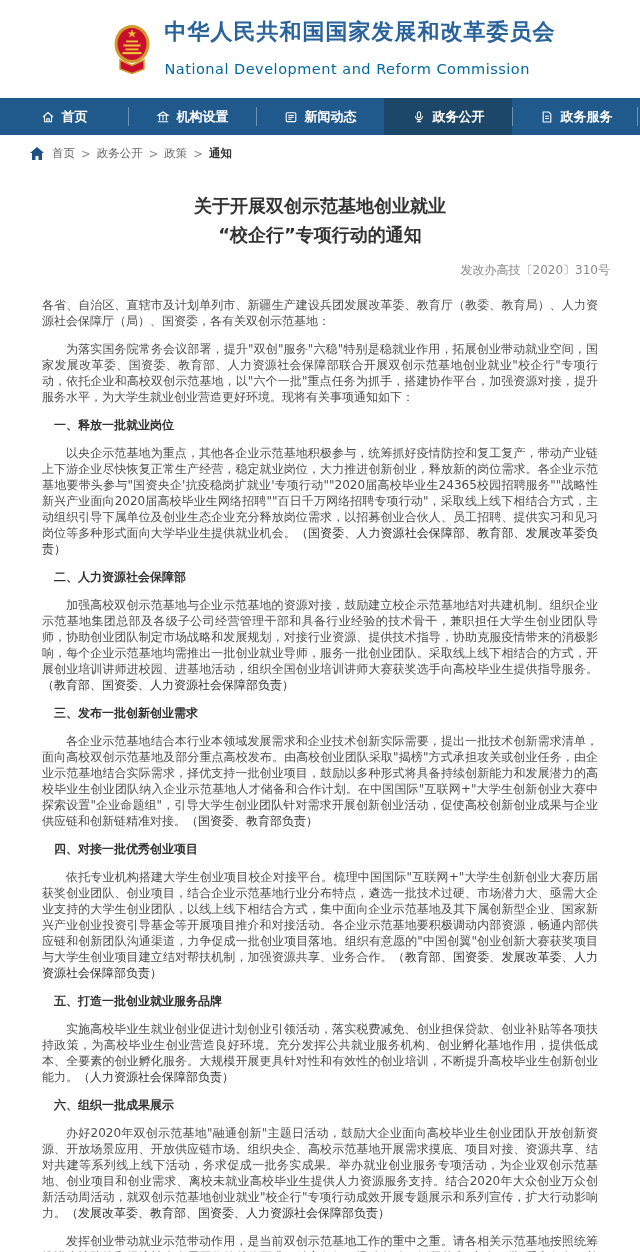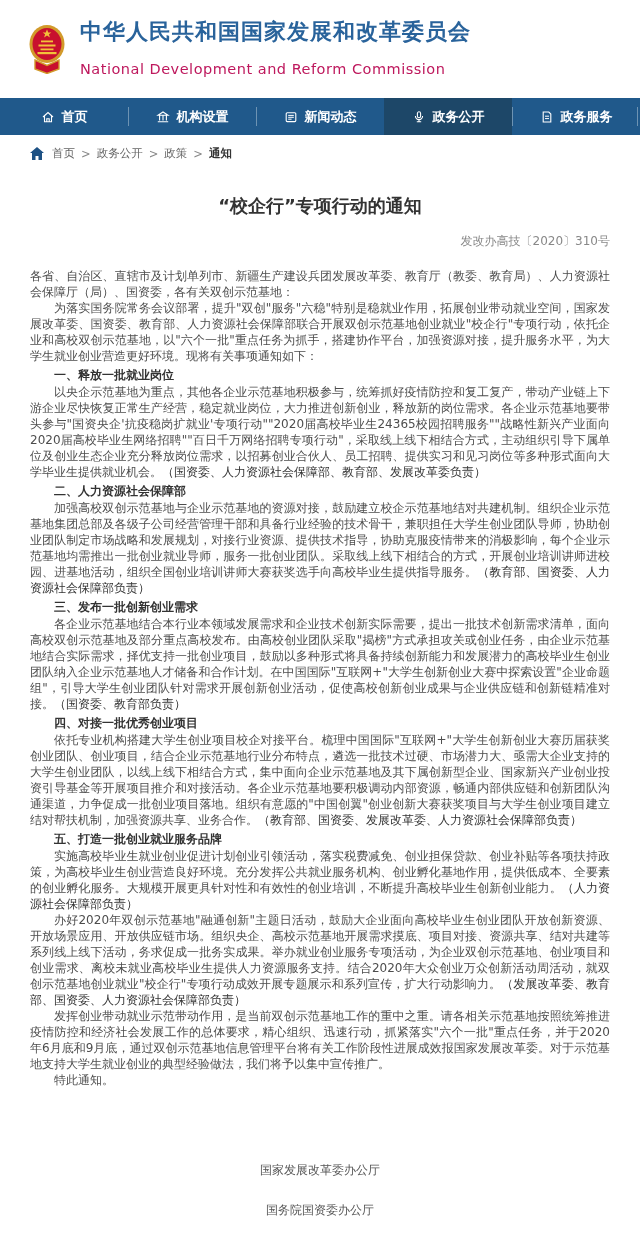--- a/index.html
+++ b/index.html
@@ -3,46 +3,46 @@
 <meta charset="utf-8">
 <style>
   * { box-sizing: border-box; }
   html,body { margin:0; padding:0; }
   body {
     width:640px; height:1252px; overflow:hidden;
     background:#ffffff;
     font-family:"DejaVu Sans","Liberation Sans",sans-serif;
   }
   
-  .site-header { height:98px; display:flex; align-items:center; padding-left:28px; background:#fff; }
+  .site-header { height:98px; display:flex; align-items:center; padding-left:28px; background:#fff;justify-content:center; }
   .emblem { width:38px; height:50px; margin-right:14px; flex:0 0 auto; }
   .title-block { display:flex; flex-direction:column; }
   .title-cn { font-size:22px; font-weight:bold; color:#29639b; letter-spacing:1px; line-height:26px; }
-  .title-en { font-size:14.5px; color:#be185d; line-height:20px; margin-top:14px; letter-spacing:.5px; }
+  .title-en { font-size:14.5px; color:#0369a1; line-height:20px; margin-top:14px; letter-spacing:.5px; }
   
   .main-nav { height:37px; background:#20598b; display:flex; }
   .nav-item { flex:1; display:flex; align-items:center; justify-content:center; gap:7px;
     color:#fff; font-size:13px; font-weight:bold; position:relative; cursor:pointer; }
   .nav-item + .nav-item::before { content:""; position:absolute; left:0; top:9px; bottom:9px; width:1px; background:rgba(255,255,255,.35); }
   .nav-item:last-child::after { content:""; position:absolute; right:2px; top:9px; bottom:9px; width:1px; background:rgba(255,255,255,.35); }
   .nav-item.active { background:#1d4768; }
   .nav-item.active::before { display:none; }
   .nav-icon { width:14px; height:14px; display:block; }
   
   .breadcrumb { display:flex; align-items:center; gap:6px; padding:11px 0 8px 30px; font-size:11.5px; color:#666; }
   .crumb { color:#666; cursor:pointer; }
   .crumb-sep { color:#888; }
   .crumb.current { color:#333; font-weight:bold; }
   .home-ico { width:14px; height:13px; margin-right:2px; }
   
   .doc { padding:0 30px; }
   .doc-title { text-align:center; font-size:18px; font-weight:bold; color:#333; line-height:29px; margin-top:22px; }
   .doc-number { text-align:right; font-size:12px; color:#888; margin-top:13px; }
   .doc-body { margin-top:18px; }
-  .doc-body p { margin:0; font-size:12px; line-height:16px; color:#4d4d4d; text-align:justify; text-indent:2em; }
+  .doc-body p { margin:12px; font-size:12px; line-height:16px; color:#4d4d4d; text-align:justify; text-indent:2em; }
   .doc-body p.salutation { text-indent:0; }
   .doc-body p.heading { font-weight:bold; color:#333; margin:3px 0 1px; }
   .doc-body b { color:#333; font-weight:normal; }
   
   .signature { margin-top:70px; text-align:center; font-size:12px; color:#555; }
   .signature p { margin:16px; line-height:24px; }
 </style>
 </head>
 <body>
 
@@ -107,36 +107,38 @@
   <span class="crumb-sep">&gt;</span>
   <span class="crumb">政务公开</span>
   <span class="crumb-sep">&gt;</span>
   <span class="crumb">政策</span>
   <span class="crumb-sep">&gt;</span>
   <span class="crumb current">通知</span>
 </div>
 
 <div class="doc">
   <div class="doc-title">
+    <div>关于开展双创示范基地创业就业</div>
     <div>“校企行”专项行动的通知</div>
   </div>
   <div class="doc-number">发改办高技〔2020〕310号</div>
   <div class="doc-body">
       <p class="salutation">各省、自治区、直辖市及计划单列市、新疆生产建设兵团发展改革委、教育厅（教委、教育局）、人力资源社会保障厅（局）、国资委，各有关双创示范基地：</p>
       <p class="body">为落实国务院常务会议部署，提升"双创"服务"六稳"特别是稳就业作用，拓展创业带动就业空间，国家发展改革委、国资委、教育部、人力资源社会保障部联合开展双创示范基地创业就业"校企行"专项行动，依托企业和高校双创示范基地，以"六个一批"重点任务为抓手，搭建协作平台，加强资源对接，提升服务水平，为大学生就业创业营造更好环境。现将有关事项通知如下：</p>
       <p class="heading">一、释放一批就业岗位</p>
       <p class="body">以央企示范基地为重点，其他各企业示范基地积极参与，统筹抓好疫情防控和复工复产，带动产业链上下游企业尽快恢复正常生产经营，稳定就业岗位，大力推进创新创业，释放新的岗位需求。各企业示范基地要带头参与"国资央企'抗疫稳岗扩就业'专项行动""2020届高校毕业生24365校园招聘服务""战略性新兴产业面向2020届高校毕业生网络招聘""百日千万网络招聘专项行动"，采取线上线下相结合方式，主动组织引导下属单位及创业生态企业充分释放岗位需求，以招募创业合伙人、员工招聘、提供实习和见习岗位等多种形式面向大学毕业生提供就业机会。<b>（国资委、人力资源社会保障部、教育部、发展改革委负责）</b></p>
       <p class="heading">二、人力资源社会保障部</p>
       <p class="body">加强高校双创示范基地与企业示范基地的资源对接，鼓励建立校企示范基地结对共建机制。组织企业示范基地集团总部及各级子公司经营管理干部和具备行业经验的技术骨干，兼职担任大学生创业团队导师，协助创业团队制定市场战略和发展规划，对接行业资源、提供技术指导，协助克服疫情带来的消极影响，每个企业示范基地均需推出一批创业就业导师，服务一批创业团队。采取线上线下相结合的方式，开展创业培训讲师进校园、进基地活动，组织全国创业培训讲师大赛获奖选手向高校毕业生提供指导服务。<b>（教育部、国资委、人力资源社会保障部负责）</b></p>
       <p class="heading">三、发布一批创新创业需求</p>
       <p class="body">各企业示范基地结合本行业本领域发展需求和企业技术创新实际需要，提出一批技术创新需求清单，面向高校双创示范基地及部分重点高校发布。由高校创业团队采取"揭榜"方式承担攻关或创业任务，由企业示范基地结合实际需求，择优支持一批创业项目，鼓励以多种形式将具备持续创新能力和发展潜力的高校毕业生创业团队纳入企业示范基地人才储备和合作计划。在中国国际"互联网+"大学生创新创业大赛中探索设置"企业命题组"，引导大学生创业团队针对需求开展创新创业活动，促使高校创新创业成果与企业供应链和创新链精准对接。<b>（国资委、教育部负责）</b></p>
       <p class="heading">四、对接一批优秀创业项目</p>
       <p class="body">依托专业机构搭建大学生创业项目校企对接平台。梳理中国国际"互联网+"大学生创新创业大赛历届获奖创业团队、创业项目，结合企业示范基地行业分布特点，遴选一批技术过硬、市场潜力大、亟需大企业支持的大学生创业团队，以线上线下相结合方式，集中面向企业示范基地及其下属创新型企业、国家新兴产业创业投资引导基金等开展项目推介和对接活动。各企业示范基地要积极调动内部资源，畅通内部供应链和创新团队沟通渠道，力争促成一批创业项目落地。组织有意愿的"中国创翼"创业创新大赛获奖项目与大学生创业项目建立结对帮扶机制，加强资源共享、业务合作。<b>（教育部、国资委、发展改革委、人力资源社会保障部负责）</b></p>
       <p class="heading">五、打造一批创业就业服务品牌</p>
       <p class="body">实施高校毕业生就业创业促进计划创业引领活动，落实税费减免、创业担保贷款、创业补贴等各项扶持政策，为高校毕业生创业营造良好环境。充分发挥公共就业服务机构、创业孵化基地作用，提供低成本、全要素的创业孵化服务。大规模开展更具针对性和有效性的创业培训，不断提升高校毕业生创新创业能力。<b>（人力资源社会保障部负责）</b></p>
+      <p class="heading">六、组织一批成果展示</p>
       <p class="body">办好2020年双创示范基地"融通创新"主题日活动，鼓励大企业面向高校毕业生创业团队开放创新资源、开放场景应用、开放供应链市场。组织央企、高校示范基地开展需求摸底、项目对接、资源共享、结对共建等系列线上线下活动，务求促成一批务实成果。举办就业创业服务专项活动，为企业双创示范基地、创业项目和创业需求、离校未就业高校毕业生提供人力资源服务支持。结合2020年大众创业万众创新活动周活动，就双创示范基地创业就业"校企行"专项行动成效开展专题展示和系列宣传，扩大行动影响力。<b>（发展改革委、教育部、国资委、人力资源社会保障部负责）</b></p>
       <p class="body">发挥创业带动就业示范带动作用，是当前双创示范基地工作的重中之重。请各相关示范基地按照统筹推进疫情防控和经济社会发展工作的总体要求，精心组织、迅速行动，抓紧落实"六个一批"重点任务，并于2020年6月底和9月底，通过双创示范基地信息管理平台将有关工作阶段性进展成效报国家发展改革委。对于示范基地支持大学生就业创业的典型经验做法，我们将予以集中宣传推广。</p>
       <p class="body">特此通知。</p>
     </div>
   <div class="signature">
     <div>
         <p>国家发展改革委办公厅</p>
         <p>国务院国资委办公厅</p>
       </div>
 

